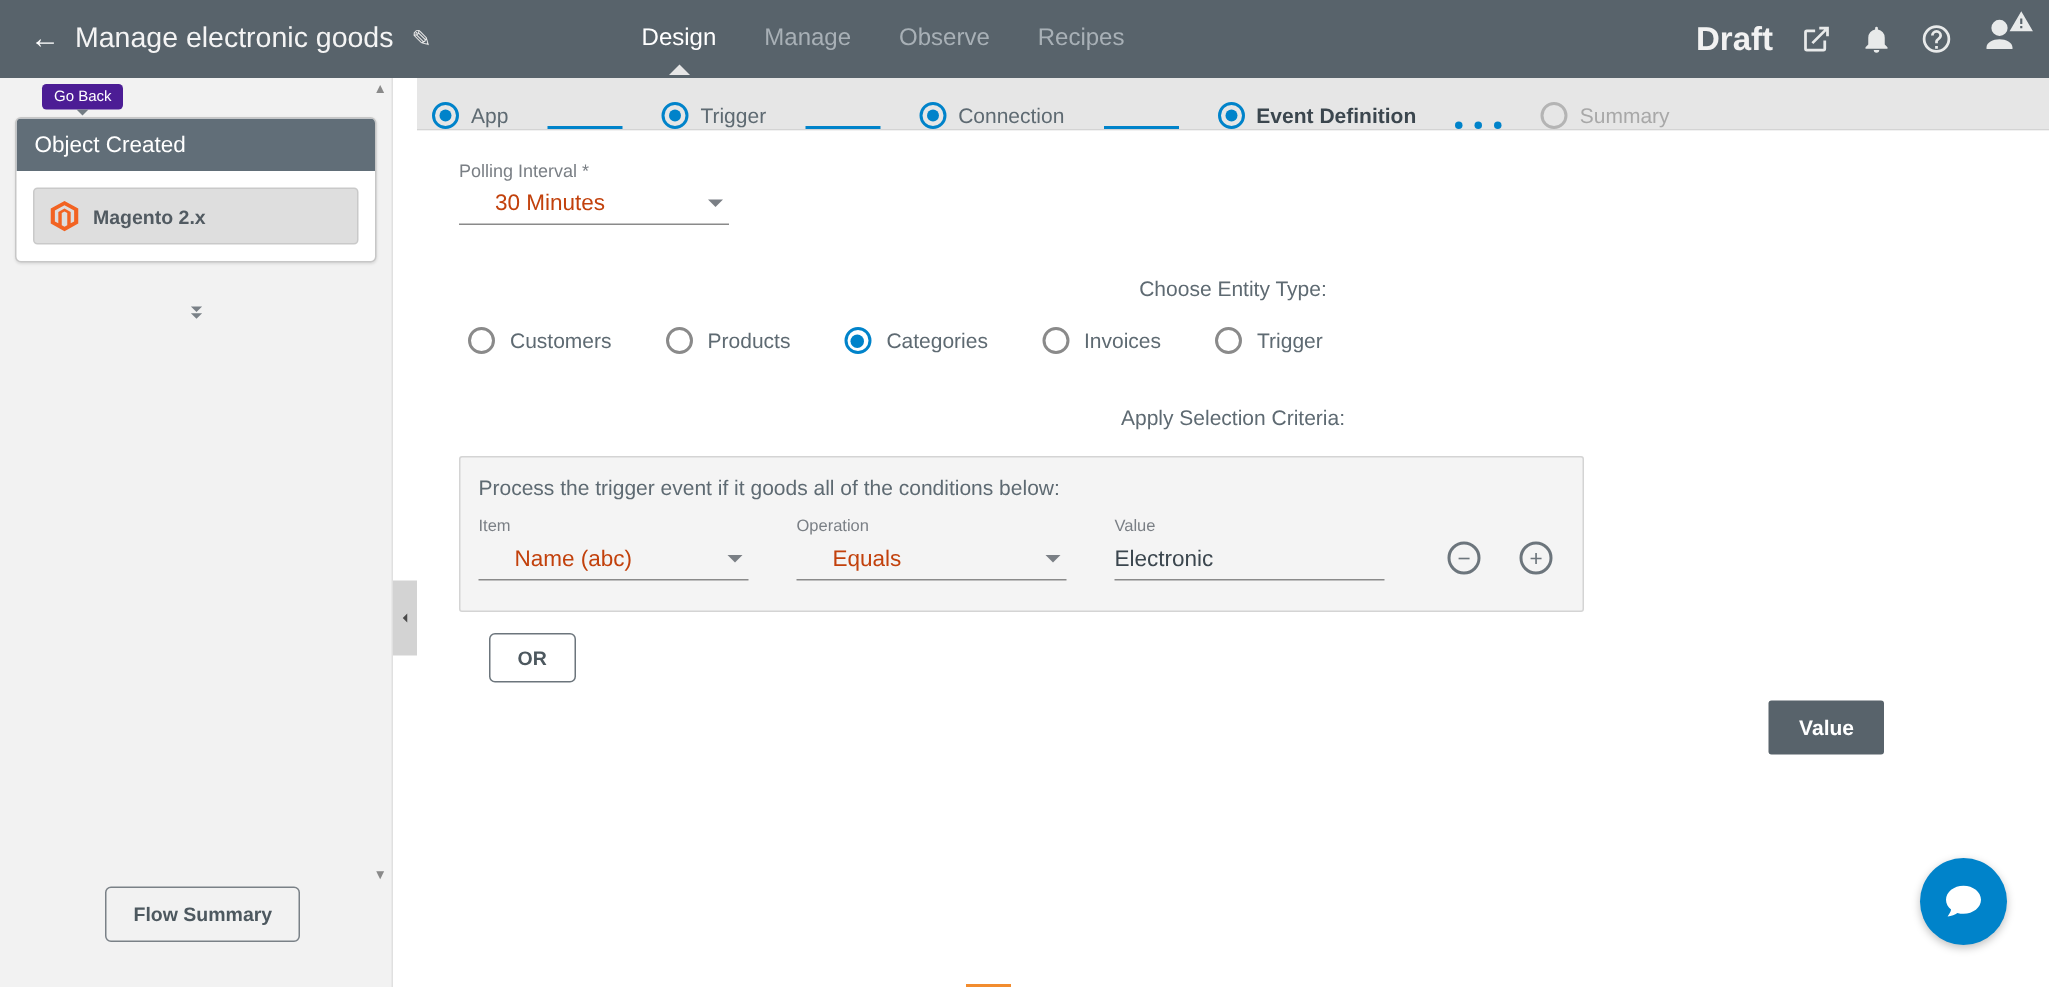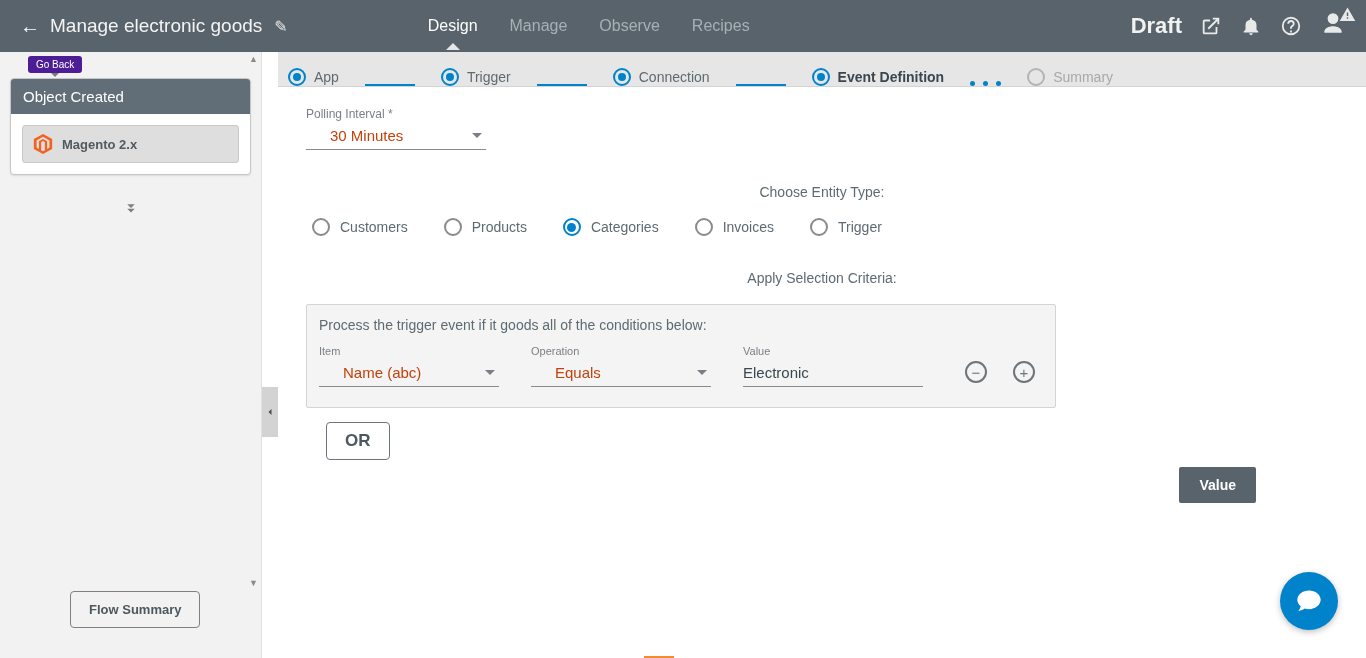--- a/index.html
+++ b/index.html
@@ -71,21 +71,21 @@
 
 .criteria-box { border:1px solid #d4d4d4; background:#f4f4f4; border-radius:2px; margin-top:10px; padding:12px 12px 20px 12px; width:750px; }
 .criteria-help { font-size:14px; color:#5e6a72; margin-bottom:12px; }
 .crit-row { display:flex; gap:32px; align-items:flex-end; }
 .crit-col { display:flex; flex-direction:column; }
 .crit-label { font-size:11px; color:#7a7f85; margin-bottom:3px; }
 .crit-select { display:flex; align-items:center; justify-content:space-between; width:180px; border-bottom:1px solid #8a8a8a; padding:4px 0 5px 0; cursor:pointer; }
 .crit-input { width:180px; border:none; border-bottom:1px solid #8a8a8a; background:transparent; font-size:15px; color:#3b464e; padding:4px 0 5px 0; outline:none; }
 .crit-actions { display:flex; gap:26px; margin-left:10px; padding-bottom:4px; }
 .round-btn { width:22px; height:22px; border:2px solid #6c757c; border-radius:50%; display:flex; align-items:center; justify-content:center; cursor:pointer; color:#6c757c; font-size:15px; line-height:1; }
-.or-btn { margin-top:14px; margin-left:20px; border:1px solid #6c757c; border-radius:4px; background:transparent; padding:8px 18px; font-size:17px; color:#4d585f; font-weight:bold; cursor:pointer; }
+.or-btn { margin-top:14px; margin-left:20px; border:1px solid #6c757c; border-radius:4px; background:transparent; padding:8px 18px; font-size:13px; color:#4d585f; font-weight:bold; cursor:pointer; }
 .save-btn { position:absolute; right:110px; top:380px; background:#58636b; color:#fff; border:none; padding:10px 20px; font-size:14px; border-radius:2px; cursor:pointer; font-weight:bold; }
 
 
 .chat-fab { position:absolute; right:28px; bottom:28px; width:58px; height:58px; background:#0083ca; border-radius:50%; display:flex; align-items:center; justify-content:center; cursor:pointer; box-shadow:0 2px 6px rgba(0,0,0,.25); }
 .chat-fab svg { width:28px; height:28px; fill:#fff; }
 
 .bottom-orange { position:absolute; left:644px; bottom:0; width:30px; height:2px; background:#f28c2e; }
 </style>
 </head>
 <body>

